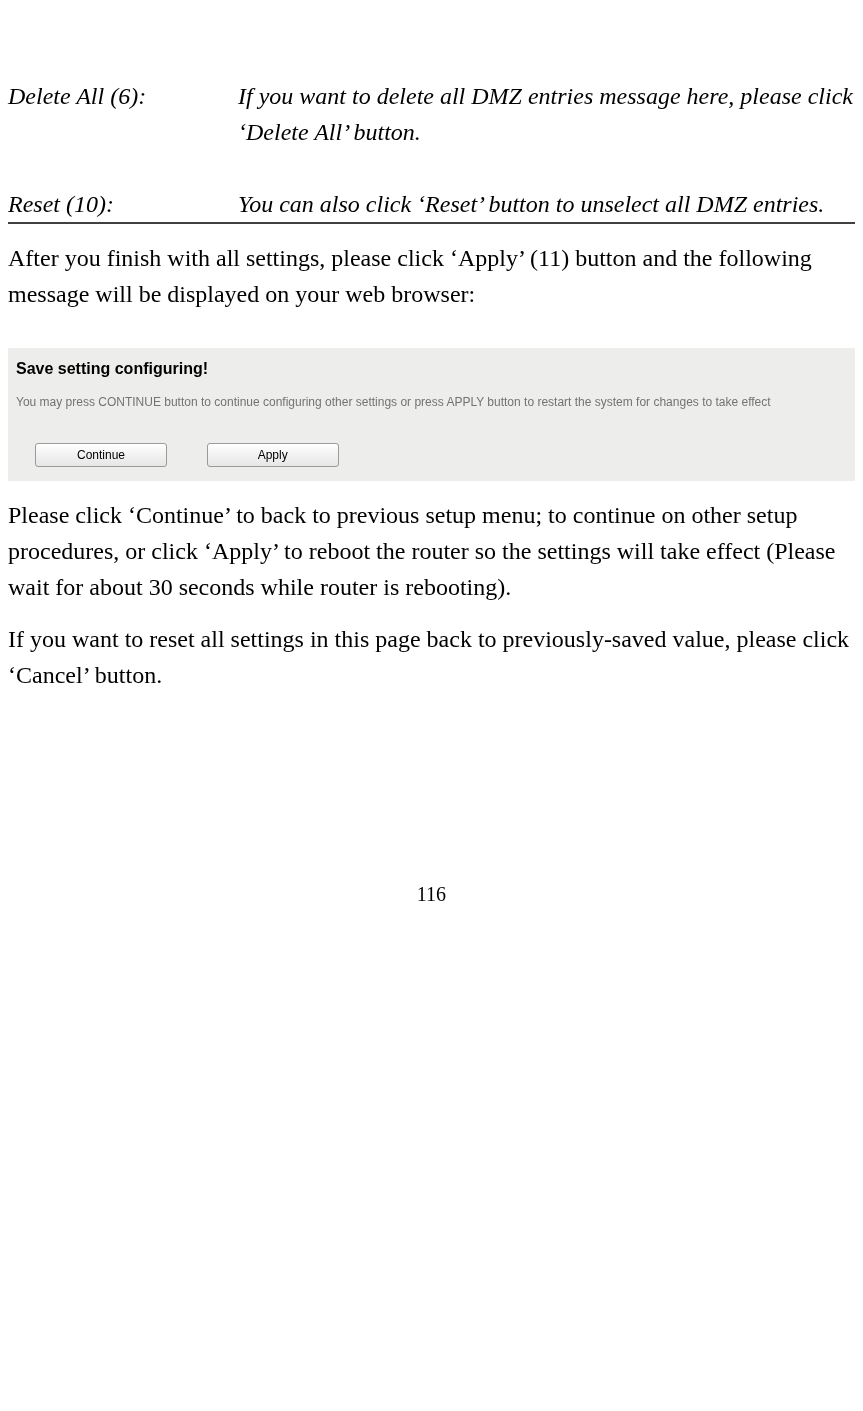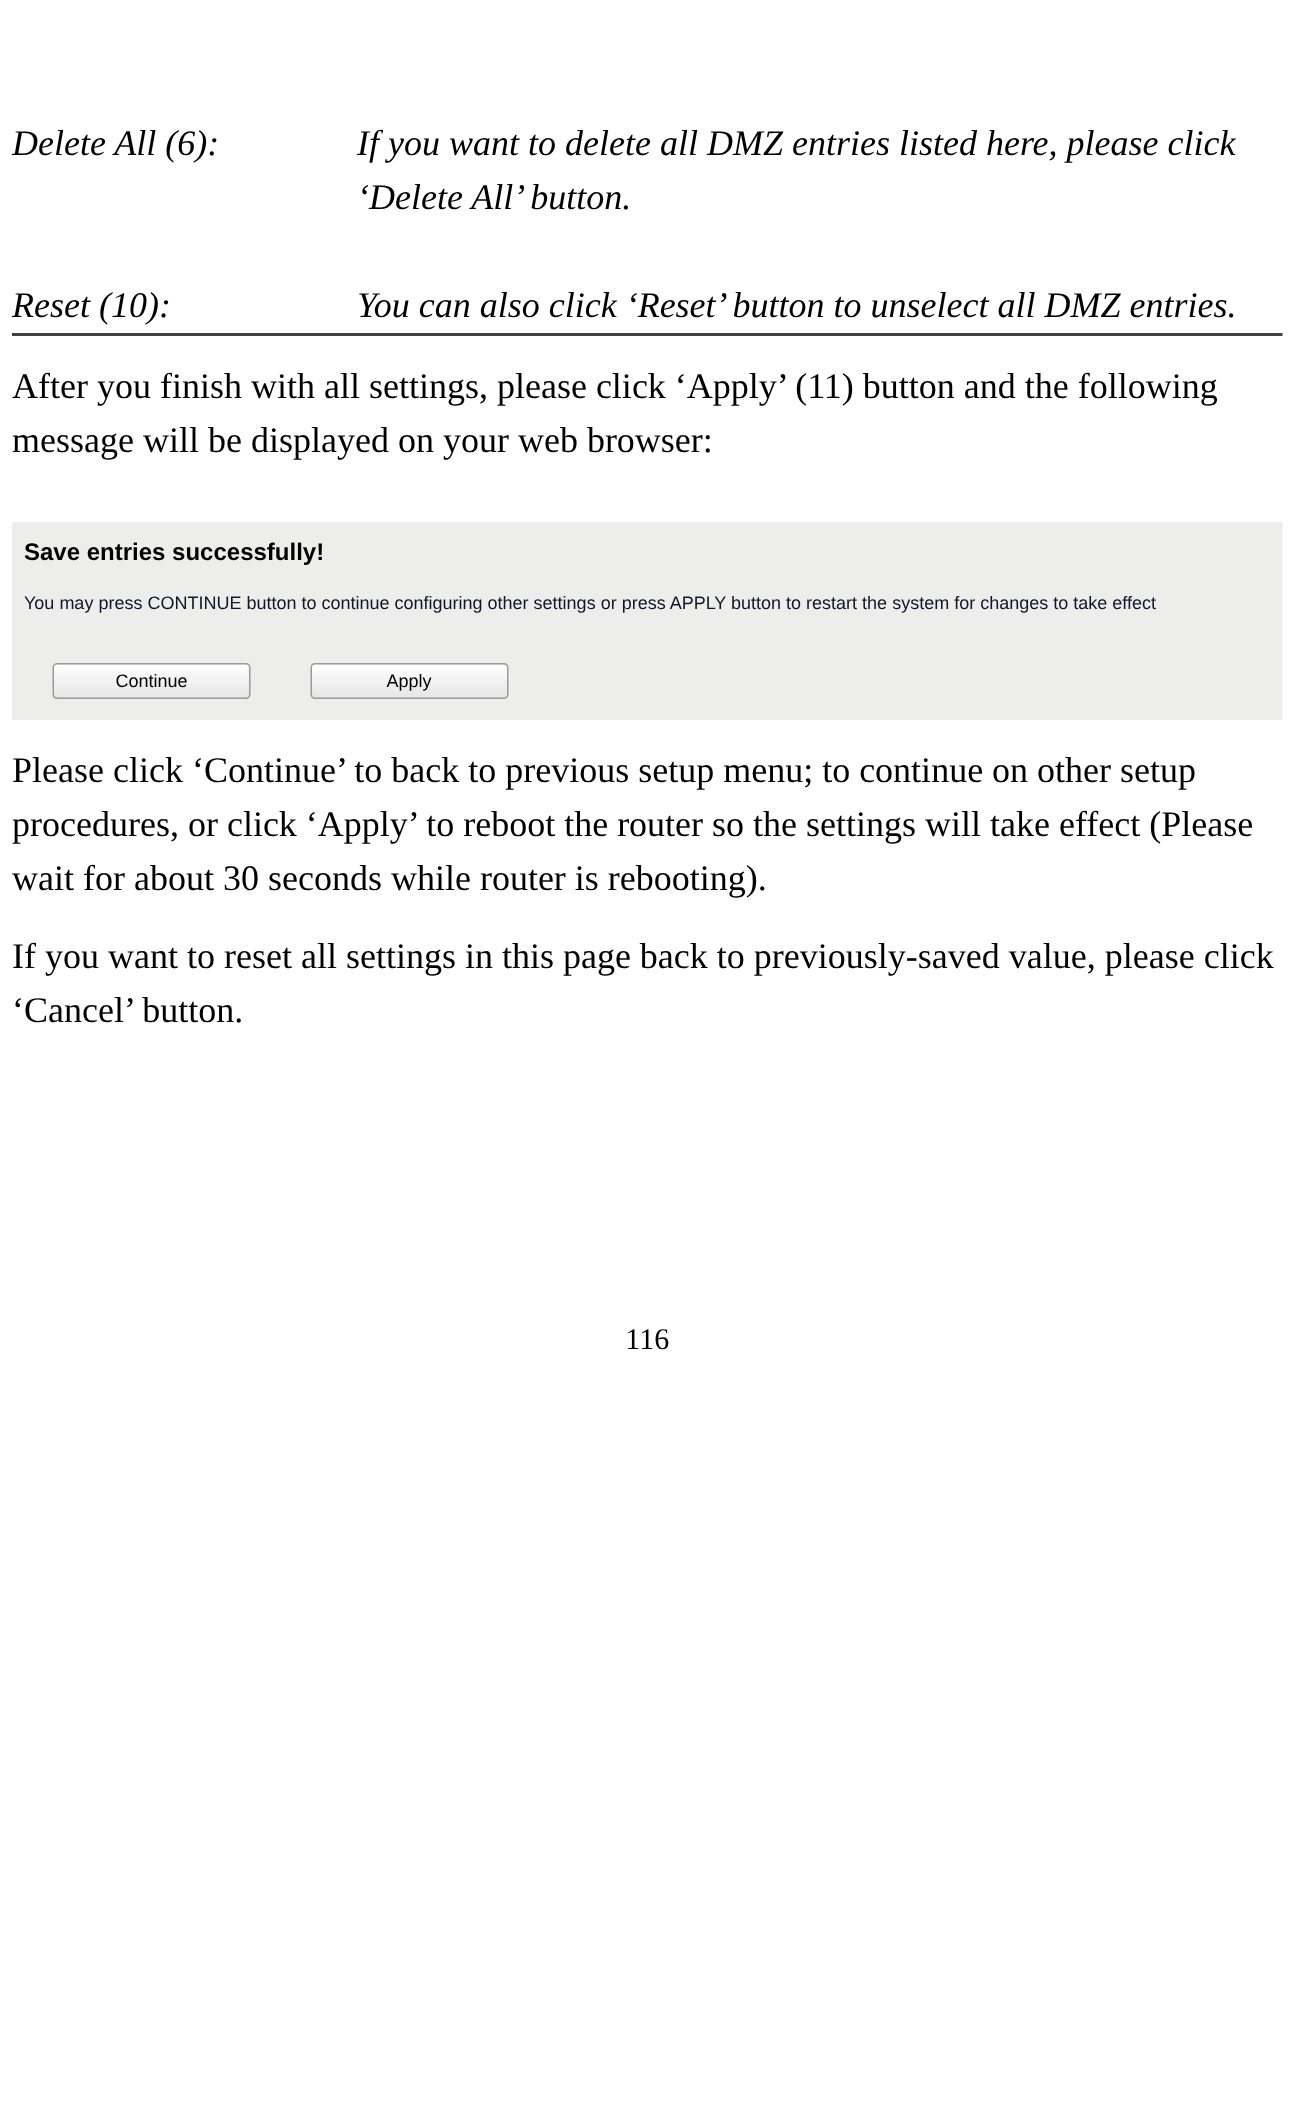--- a/index.html
+++ b/index.html
@@ -49,21 +49,21 @@
       width: 847px;
     }
     .dialog-title {
       font-weight: bold;
       font-size: 16px;
       color: #000;
       padding: 12px 8px 16px 8px;
     }
     .dialog-body {
       font-size: 12px;
-      color: #0f172a;
+      color: #737373;
       padding: 0 8px 4px 8px;
       line-height: 1.4;
     }
     .dialog-buttons {
       padding: 22px 8px 14px 8px;
     }
     .dlg-btn {
       display: inline-block;
       width: 130px;
       height: 22px;
@@ -96,37 +96,37 @@
   <tr class="spacer-row">
         <td></td>
         <td></td>
       </tr>
   <tr class="spacer-row">
         <td></td>
         <td></td>
       </tr>
   <tr>
     <td class="term-col">Delete All (6):</td>
-    <td class="desc-col">If you want to delete all DMZ entries listed here, please click ‘Delete All’ button.</td>
+    <td class="desc-col">If you want to delete all DMZ entries message here, please click ‘Delete All’ button.</td>
   </tr>
   <tr class="spacer-row">
         <td></td>
         <td></td>
       </tr>
   <tr class="bottom-border">
     <td class="term-col">Reset (10):</td>
     <td class="desc-col">You can also click ‘Reset’ button to unselect all DMZ entries.</td>
   </tr>
 </tbody>
   </table>
 
 <div class="body-text">After you finish with all settings, please click ‘Apply’ (11) button and the following message will be displayed on your web browser:</div>
 
 <div class="dialog-panel">
-  <div class="dialog-title">Save entries successfully!</div>
+  <div class="dialog-title">Save setting configuring!</div>
   <div class="dialog-body">You may press CONTINUE button to continue configuring other settings or press APPLY button to restart the system for changes to take effect</div>
   <div class="dialog-buttons">
     <span class="dlg-btn">Continue</span>
     <span class="dlg-btn">Apply</span>
   </div>
 </div>
 
 <div class="body-text">Please click ‘Continue’ to back to previous setup menu; to continue on other setup procedures, or click ‘Apply’ to reboot the router so the settings will take effect (Please wait for about 30 seconds while router is rebooting).</div>
 
 <div class="body-text">If you want to reset all settings in this page back to previously-saved value, please click ‘Cancel’ button.</div>

